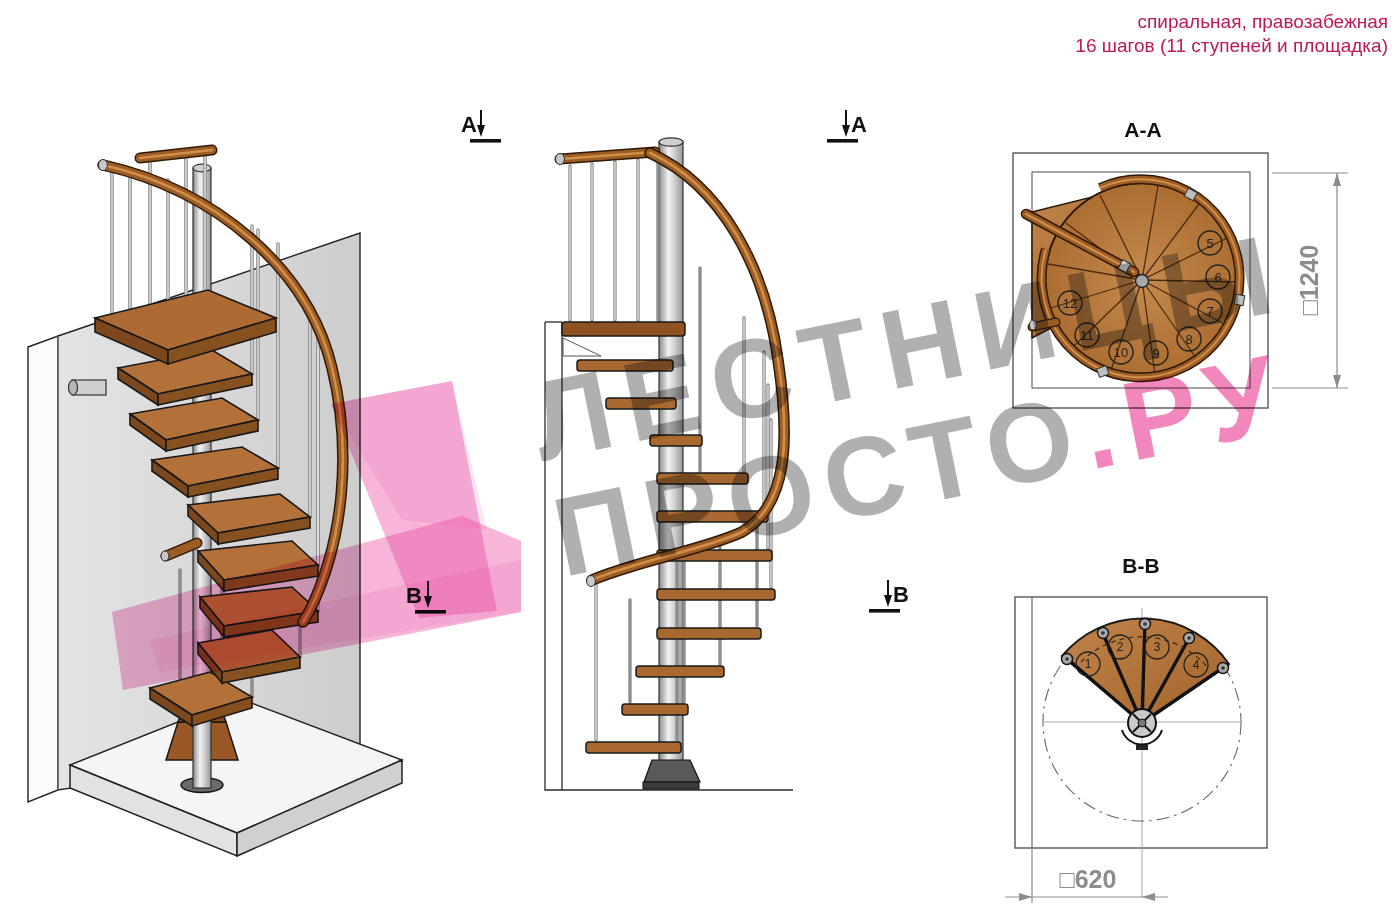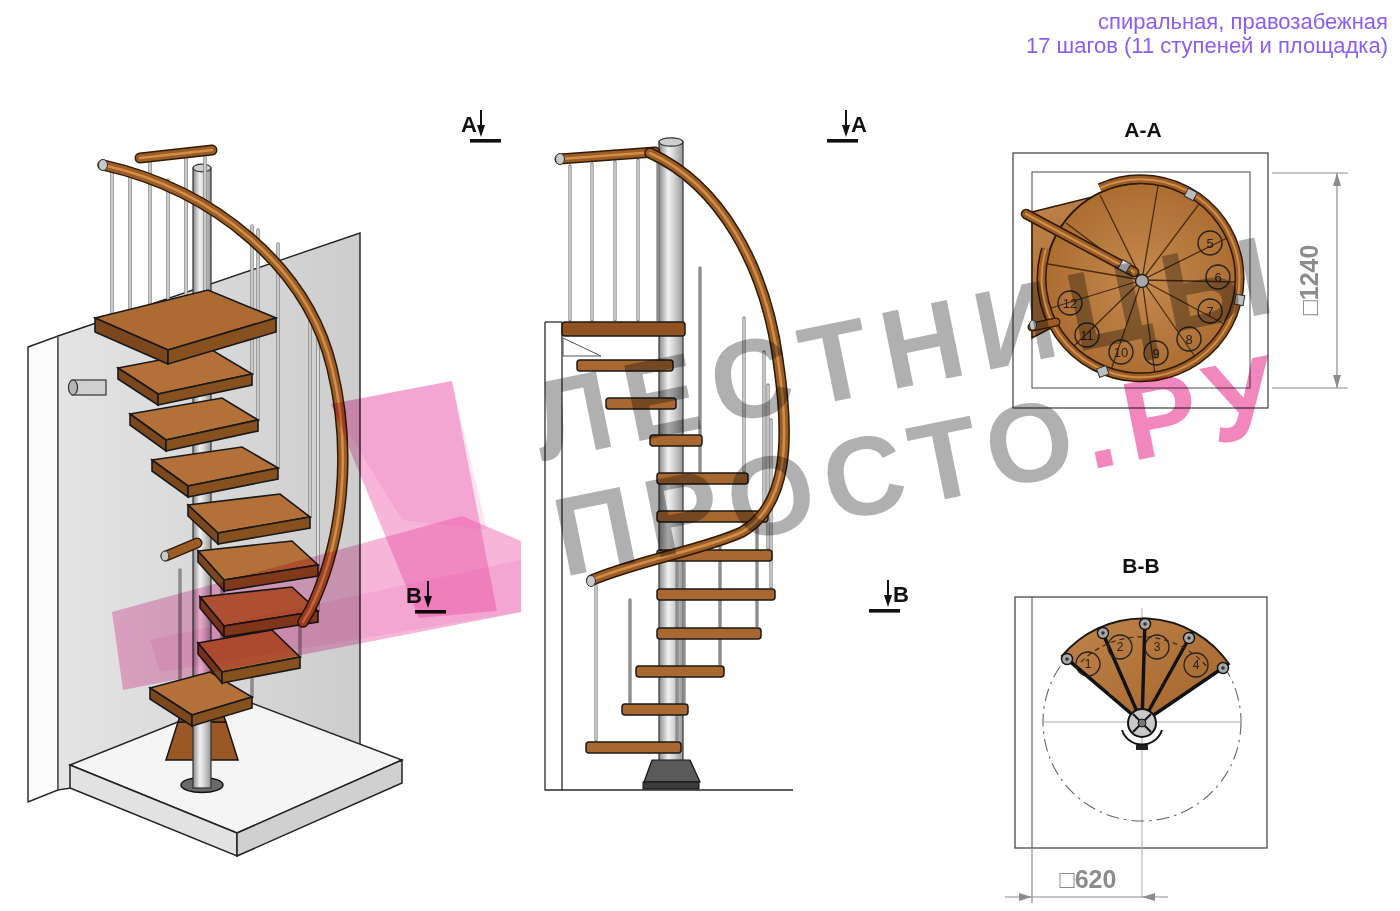--- a/index.html
+++ b/index.html
@@ -1,20 +1,20 @@
 <!DOCTYPE html>
 <html><head>
 <meta charset="utf-8">
 <style>
   html,body{margin:0;padding:0;background:#ffffff;}
   #canvas{position:relative;width:1400px;height:911px;background:#ffffff;overflow:hidden;
           font-family:"Liberation Sans",sans-serif;}
   #drawing{position:absolute;left:0;top:0;}
-  .hdr{position:absolute;top:10px;right:12px;text-align:right;font-size:22px;line-height:24px;
-       color:#8b5cf6;}
+  .hdr{position:absolute;top:10px;right:12px;text-align:right;font-size:19px;line-height:24px;
+       color:#be185d;}
   .wm{position:absolute;white-space:nowrap;font-weight:700;transform-origin:0 0;
       transform:rotate(-11.5deg);mix-blend-mode:multiply;pointer-events:none;}
   .wm1{left:521px;top:360px;font-size:112px;letter-spacing:14px;color:rgba(80,80,80,0.45);}
   .wm2{left:543px;top:476px;font-size:112px;letter-spacing:11px;}
   .wm2 .g{color:rgba(80,80,80,0.45);}
   .wm2 .p{color:rgba(231,37,135,0.55);}
   .ribbon{position:absolute;left:0;top:0;mix-blend-mode:multiply;pointer-events:none;}
   svg text{font-family:"Liberation Sans",sans-serif;}
   .secletter{font-size:22px;font-weight:700;fill:#111;}
   .vtitle{font-size:21px;font-weight:600;fill:#111;}
@@ -420,19 +420,19 @@
 
 <svg class="ribbon" width="1400" height="911" viewBox="0 0 1400 911">
   <polygon points="331,404 452,381 497,611 419,618" fill="rgba(233,70,160,0.40)"></polygon>
   <polygon points="331,404 452,381 487,530 402,520" fill="rgba(233,70,160,0.14)"></polygon>
   <polygon points="112,612 462,516 521,541 521,612 123,690" fill="rgba(233,70,160,0.40)"></polygon>
   <polygon points="150,640 521,560 521,612 160,672" fill="rgba(233,70,160,0.14)"></polygon>
 </svg>
 
 <div class="hdr">
   <div>спиральная, правозабежная</div>
-  <div>17 шагов (11 ступеней и площадка)</div>
+  <div>16 шагов (11 ступеней и площадка)</div>
 </div>
 
 <div class="wm wm1">ЛЕСТНИЦЫ</div>
 <div class="wm wm2"><span class="g">ПРОСТО</span><span class="p">.РУ</span></div>
 
 </div>
 
 </body></html>

